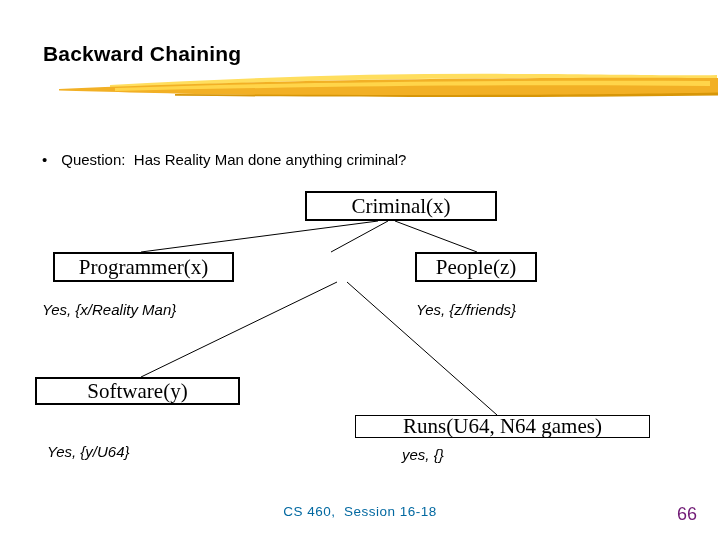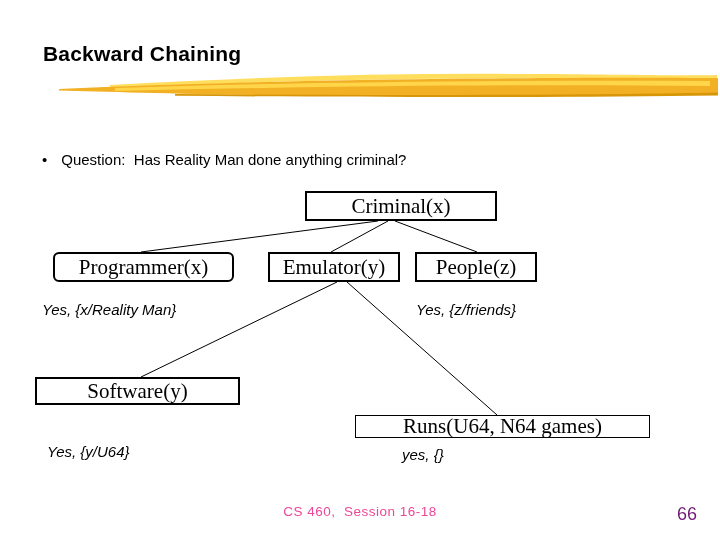--- a/index.html
+++ b/index.html
@@ -57,21 +57,21 @@
     background: #ffffff;
     font-family: "Liberation Serif", serif;
     font-size: 21px;
     display: flex;
     align-items: center;
     justify-content: center;
     white-space: pre;
     line-height: 1;
   }
   .node-criminal   { left: 305px; top: 191px; width: 192px; height: 30px; }
-  .node-programmer { left: 53px;  top: 252px; width: 181px; height: 30px; border-radius: 6px; }
+  .node-programmer { left: 53px;  top: 252px; width: 181px; height: 30px; }
   .node-emulator   { left: 268px; top: 252px; width: 132px; height: 30px; }
   .node-people     { left: 415px; top: 252px; width: 122px; height: 30px; }
   .node-software   { left: 35px;  top: 377px; width: 205px; height: 28px; }
   .node-runs       { left: 355px; top: 415px; width: 295px; height: 23px; border-width: 1.5px; }
   .ann {
     position: absolute;
     font-style: italic;
     font-size: 15px;
     white-space: pre;
   }
@@ -79,21 +79,21 @@
   .ann-yes-z     { left: 416px; top: 301px; }
   .ann-yes-y     { left: 47px;  top: 443px; }
   .ann-yes-empty { left: 402px; top: 446px; }
   .footer-center {
     position: absolute;
     left: 0;
     top: 504px;
     width: 720px;
     text-align: center;
     font-size: 13.5px;
-    color: #ec4899;
+    color: #0369a1;
     letter-spacing: 0.5px;
     white-space: pre;
   }
   .footer-page {
     position: absolute;
     top: 504px;
     right: 23px;
     font-size: 18px;
     color: #701a75;
   }
@@ -120,21 +120,20 @@
   <svg class="edges-svg" viewBox="0 0 720 540">
     <line x1="378" y1="221" x2="141" y2="252" stroke="#000000" stroke-width="1"></line>
     <line x1="388" y1="221" x2="331" y2="252" stroke="#000000" stroke-width="1"></line>
     <line x1="395" y1="221" x2="477" y2="252" stroke="#000000" stroke-width="1"></line>
     <line x1="337" y1="282" x2="141" y2="377" stroke="#000000" stroke-width="1"></line>
     <line x1="347" y1="282" x2="497" y2="415" stroke="#000000" stroke-width="1"></line>
   </svg>
 
   <div class="node node-criminal">Criminal(x)</div>
   <div class="node node-programmer">Programmer(x)</div>
-  <div class="node node-emulator">Emulator(y)</div>
   <div class="node node-people">People(z)</div>
   <div class="node node-software">Software(y)</div>
   <div class="node node-runs">Runs(U64, N64 games)</div>
 
   <div class="ann ann-yes-x">Yes, {x/Reality Man}</div>
   <div class="ann ann-yes-z">Yes, {z/friends}</div>
   <div class="ann ann-yes-y">Yes, {y/U64}</div>
   <div class="ann ann-yes-empty">yes, {}</div>
 
   <div class="footer-center">CS 460,  Session 16-18</div>

